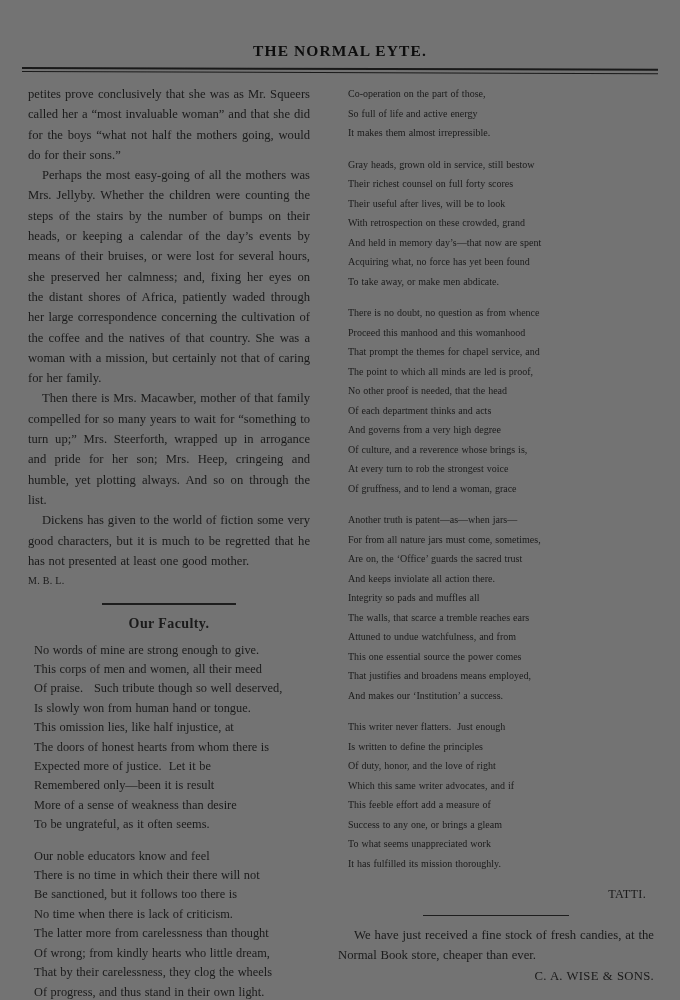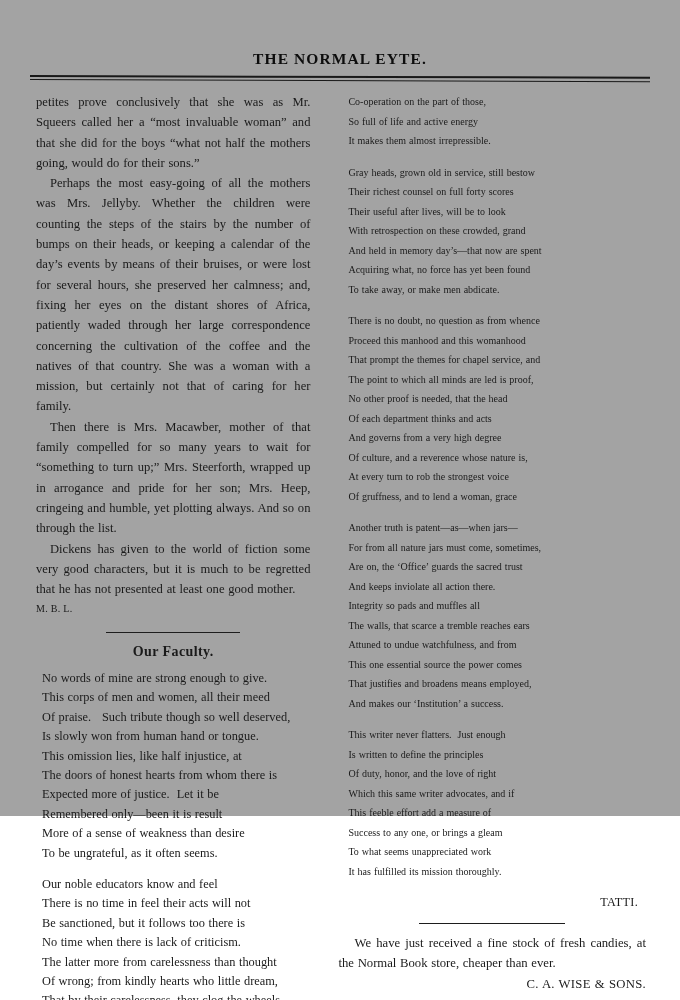--- a/index.html
+++ b/index.html
@@ -11,25 +11,25 @@
   body {
     width: 680px;
     height: 1000px;
     font-family: "Liberation Serif", "DejaVu Serif", serif;
     color: #1a1a1a;
     position: relative;
     overflow: hidden;
   }
   .page {
     width: 680px;
-    height: 816px;
+    height: 1000px;
     position: relative;
     box-sizing: border-box;
-    padding: 8px;
-    background: #a3a3a3;
+    padding: 0;
+    background: #737373;
   }
 
   
   .masthead {
     text-align: center;
     padding-top: 42px;
   }
   .masthead-title {
     font-family: "Liberation Serif", "DejaVu Serif", serif;
     font-weight: bold;
@@ -214,21 +214,21 @@
         <div class="line">This omission lies, like half injustice, at</div>
         <div class="line">The doors of honest hearts from whom there is</div>
         <div class="line">Expected more of justice.  Let it be</div>
         <div class="line">Remembered only—been it is result</div>
         <div class="line">More of a sense of weakness than desire</div>
         <div class="line">To be ungrateful, as it often seems.</div>
       </div>
 
       <div class="stanza">
         <div class="line">Our noble educators know and feel</div>
-        <div class="line">There is no time in feel their acts will not</div>
+        <div class="line">There is no time in which their there will not</div>
         <div class="line">Be sanctioned, but it follows too there is</div>
         <div class="line">No time when there is lack of criticism.</div>
         <div class="line">The latter more from carelessness than thought</div>
         <div class="line">Of wrong; from kindly hearts who little dream,</div>
         <div class="line">That by their carelessness, they clog the wheels</div>
         <div class="line">Of progress, and thus stand in their own light.</div>
       </div>
 
     </div>
 
@@ -251,21 +251,21 @@
       </div>
 
       <div class="stanza">
         <div class="line">There is no doubt, no question as from whence</div>
         <div class="line">Proceed this manhood and this womanhood</div>
         <div class="line">That prompt the themes for chapel service, and</div>
         <div class="line">The point to which all minds are led is proof,</div>
         <div class="line">No other proof is needed, that the head</div>
         <div class="line">Of each department thinks and acts</div>
         <div class="line">And governs from a very high degree</div>
-        <div class="line">Of culture, and a reverence whose nature is,</div>
+        <div class="line">Of culture, and a reverence whose brings is,</div>
         <div class="line">At every turn to rob the strongest voice</div>
         <div class="line">Of gruffness, and to lend a woman, grace</div>
       </div>
 
       <div class="stanza">
         <div class="line">Another truth is patent—as—when jars—</div>
         <div class="line">For from all nature jars must come, sometimes,</div>
         <div class="line">Are on, the ‘Office’ guards the sacred trust</div>
         <div class="line">And keeps inviolate all action there.</div>
         <div class="line">Integrity so pads and muffles all</div>

